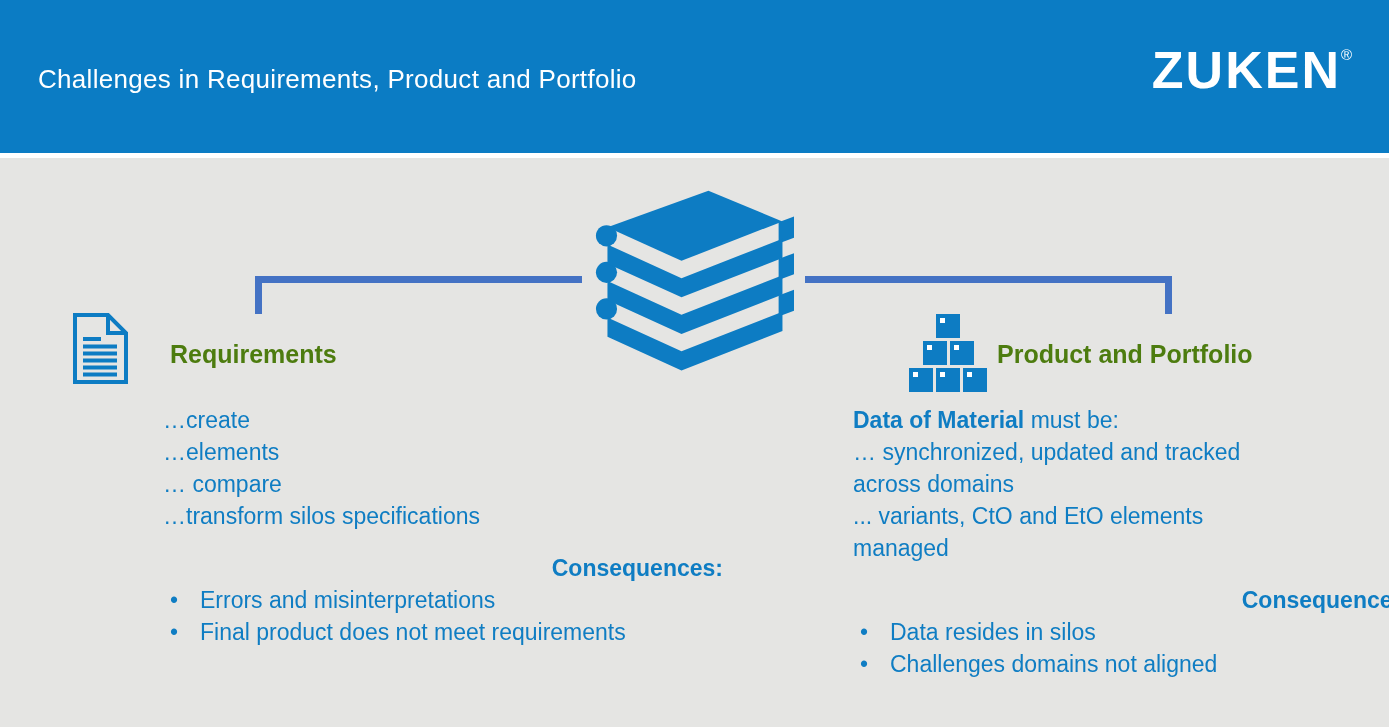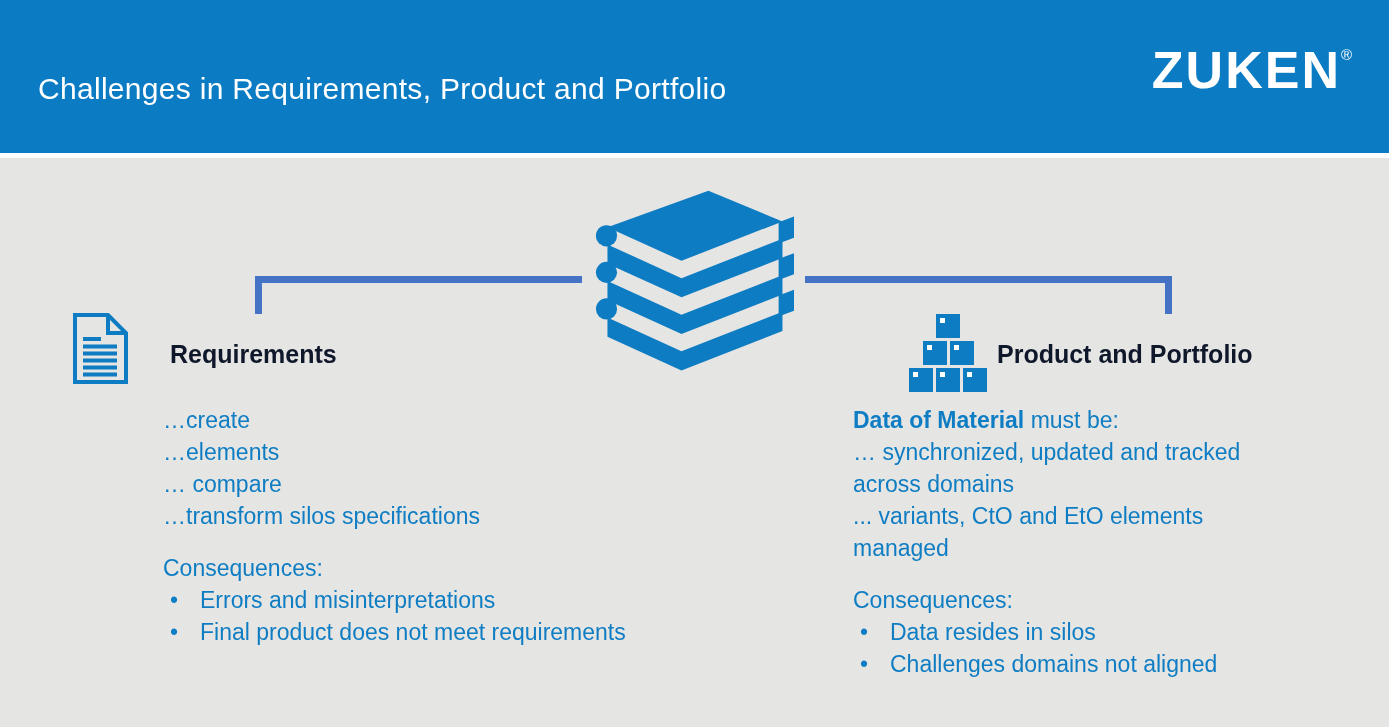--- a/index.html
+++ b/index.html
@@ -11,22 +11,22 @@
   
   .header {
     position:absolute; left:0; top:0; width:100%; height:153px;
     background:#0b7cc4;
   }
   .divider {
     position:absolute; left:0; top:153px; width:100%; height:5px;
     background:#ffffff;
   }
   .title {
-    position:absolute; left:38px; top:72px; margin:0;
-    font-size:30px; font-weight:400; color:#ffffff; letter-spacing:0.3px;
+    position:absolute; left:38px; top:64px; margin:0;
+    font-size:26px; font-weight:400; color:#ffffff; letter-spacing:0.3px;
     white-space:nowrap;
   }
   .logo {
     position:absolute; right:37px; top:44px;
     color:#ffffff; font-weight:700; font-size:52px; letter-spacing:2px;
     white-space:nowrap; line-height:1;
   }
   .logo .reg { font-size:15px; font-weight:400; vertical-align:28px; letter-spacing:0; }
   
   .conn { position:absolute; background:#4472c4; }
@@ -34,34 +34,34 @@
   .conn-left-v  { left:255px;  top:276px; width:7px;   height:38px; }
   .conn-right-h { left:805px;  top:276px; width:367px; height:7px; }
   .conn-right-v { left:1165px; top:276px; width:7px;   height:38px; }
   
   .books-icon { position:absolute; left:594px; top:183px; width:200px; height:197px; }
   .doc-icon   { position:absolute; left:72px;  top:312px; width:57px;  height:73px; }
   .blocks-icon{ position:absolute; left:909px; top:314px; width:79px;  height:79px; }
   
   .col-heading {
     position:absolute; margin:0; top:340px;
-    font-size:25px; font-weight:700; color:#0f172a; white-space:nowrap;
+    font-size:25px; font-weight:700; color:#4d7c0f; white-space:nowrap;
   }
   .heading-left  { left:170px; }
   .heading-right { left:997px; }
   
   .text-block {
     position:absolute; top:404px; width:560px;
     font-size:23px; line-height:32px; color:#0f7dc3;
   }
   .text-left  { left:163px; }
   .text-right { left:853px; }
   .text-block .b { font-weight:700; }
   .cons { margin-top:20px; }
-  .cons-heading { font-weight:400; }
+  .cons-heading { font-weight:700;text-align:right; }
   .bullet-line { padding-left:7px; }
   .bullet { display:inline-block; width:30px; }
 </style>
 </head>
 <body>
 
 <div class="slide">
 
   <div class="header">
     <h1 class="title">Challenges in Requirements, Product and Portfolio</h1>

